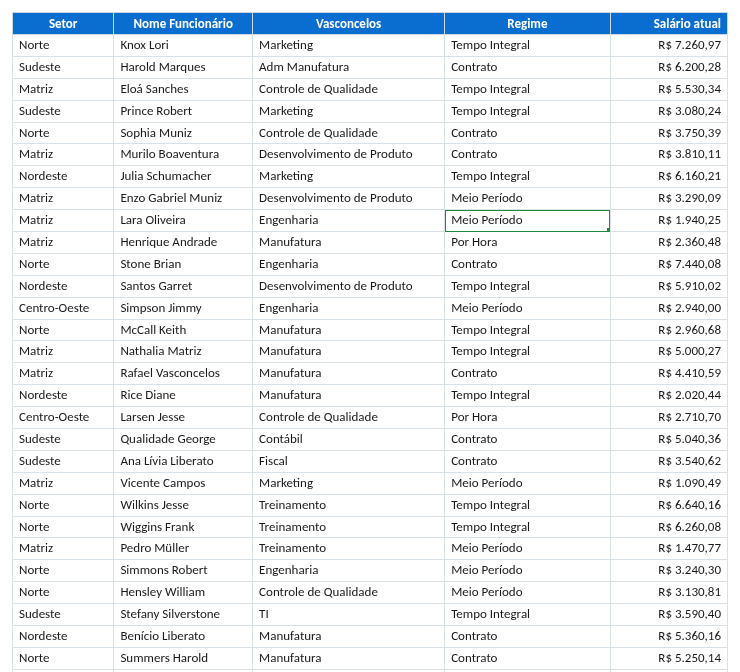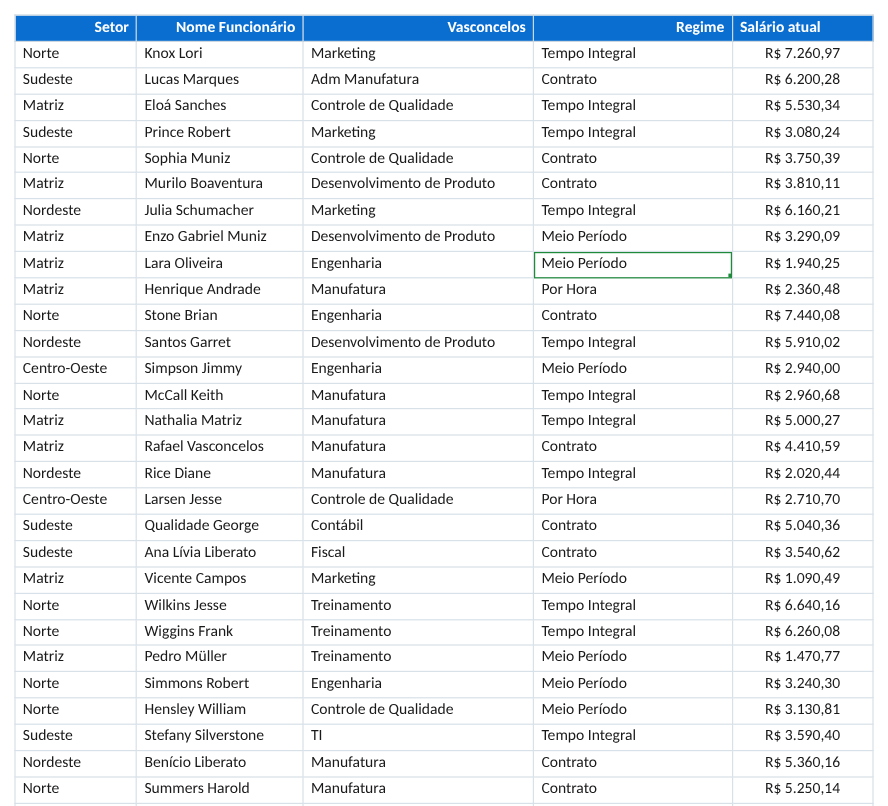--- a/index.html
+++ b/index.html
@@ -18,36 +18,36 @@
   }
   col.c-setor { width: 95px; }
   col.c-nome  { width: 130px; }
   col.c-dep   { width: 180px; }
   col.c-reg   { width: 155px; }
   col.c-sal   { width: 110px; }
   thead th {
     background: #0a6ed1;
     color: #fff;
     font-weight: 700;
-    text-align: right;
+    text-align: center;
     padding: 3px 6px;
     border: 1px solid #ccd7e0;
     font-size: 13px;
   }
-  thead th.right { text-align: left; }
+  thead th.right { text-align: right; }
   tbody td {
     padding: 2px 6px;
     border: 1px solid #d8e0e8;
     background: #fff;
     white-space: nowrap;
     overflow: hidden;
     text-overflow: ellipsis;
     line-height: 1.3;
   }
-  tbody td.right { text-align: center; }
+  tbody td.right { text-align: right; }
   tbody td.selected {
     outline: 1.5px solid #1f8a3b;
     outline-offset: -1.5px;
     position: relative;
   }
   tbody td.selected::after {
     content: "";
     position: absolute;
     right: -2px;
     bottom: -2px;
@@ -79,21 +79,21 @@
   <tbody id="tbody">
       <tr>
         <td>Norte</td>
         <td>Knox Lori</td>
         <td>Marketing</td>
         <td>Tempo Integral</td>
         <td class="right">R$ 7.260,97</td>
       </tr>
       <tr>
         <td>Sudeste</td>
-        <td>Lucas Marques</td>
+        <td>Harold Marques</td>
         <td>Adm Manufatura</td>
         <td>Contrato</td>
         <td class="right">R$ 6.200,28</td>
       </tr>
       <tr>
         <td>Matriz</td>
         <td>Eloá Sanches</td>
         <td>Controle de Qualidade</td>
         <td>Tempo Integral</td>
         <td class="right">R$ 5.530,34</td>

